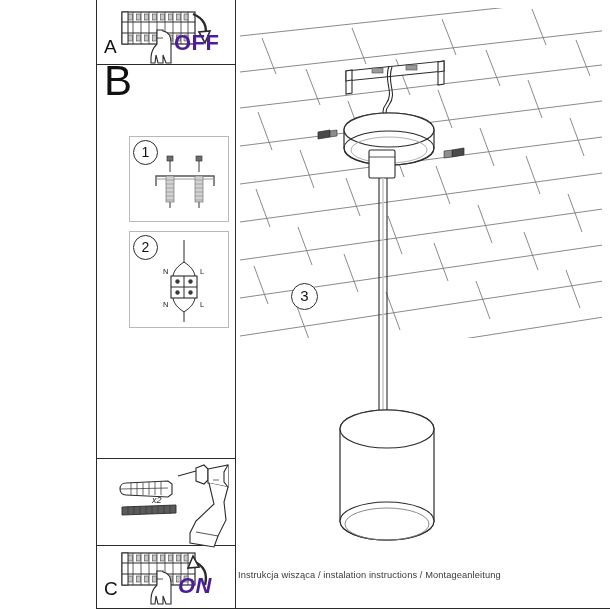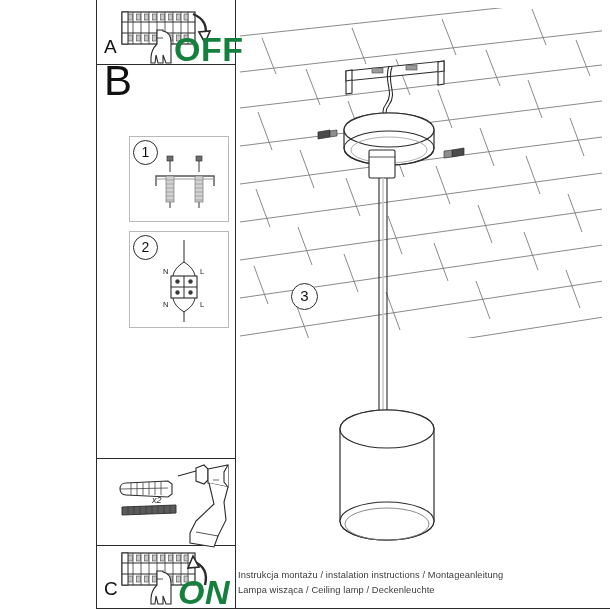--- a/index.html
+++ b/index.html
@@ -15,21 +15,21 @@
   .panel-tools{position:absolute;left:96px;top:458px;width:140px;height:88px;
            border-top:1.2px solid #2b2b2b;border-bottom:1.2px solid #2b2b2b;box-sizing:border-box;}
   .panel-c{position:absolute;left:96px;top:546px;width:140px;height:63px;box-sizing:border-box;}
   .sheet-bottom{position:absolute;left:96px;top:608px;width:514px;height:0;
                 border-top:1.2px solid #2b2b2b;}
 
   .letter{position:absolute;font-size:21px;font-weight:400;color:#111;letter-spacing:0;}
   .letter-a{left:104px;top:36px;font-size:19px;}
   .letter-c{left:104px;top:578px;font-size:19px;}
   .letter-b{left:104px;top:60px;font-size:42px;line-height:42px;font-weight:400;}
-  .word{position:absolute;font-size:34px;font-weight:700;color:#15803d;letter-spacing:.5px;}
+  .word{position:absolute;font-size:22px;font-weight:700;color:#4c1d95;letter-spacing:.5px;}
   .word-off{left:174px;top:30px;}
   .word-on{left:178px;top:573px;font-style:italic;}
 
   
   .stepbox{position:absolute;border:1px solid #b9b9b9;box-sizing:border-box;background:#fff;}
   .step1{left:129px;top:136px;width:100px;height:86px;}
   .step2{left:129px;top:231px;width:100px;height:97px;}
   .stepnum{position:absolute;width:23px;height:23px;border:1.3px solid #2b2b2b;border-radius:50%;
            font-size:14px;line-height:22px;text-align:center;background:#fff;color:#111;}
   .n1{left:133px;top:140px;}
@@ -366,16 +366,15 @@
       <path d="M157,579 L163,579" stroke-width="0.8"></path>
     </g>
     <g>
       <path d="M205,585 C208,573 203,565 193,561" stroke="#2b2b2b" stroke-width="2.4" fill="none"></path>
       <path d="M199,567 L193,556 L188,568 Z" fill="#fff" stroke="#2b2b2b" stroke-width="1.6"></path>
     </g>
   </svg>
   <div class="letter letter-c">C</div>
   <div class="word word-on">ON</div>
 
-  <div class="cap cap1">Instrukcja montażu / instalation instructions / Montageanleitung</div>
-  <div class="cap cap2">Lampa wisząca / Ceiling lamp / Deckenleuchte</div>
+  <div class="cap cap1">Instrukcja wisząca / instalation instructions / Montageanleitung</div>
 
 </div>
 
 </body></html>

